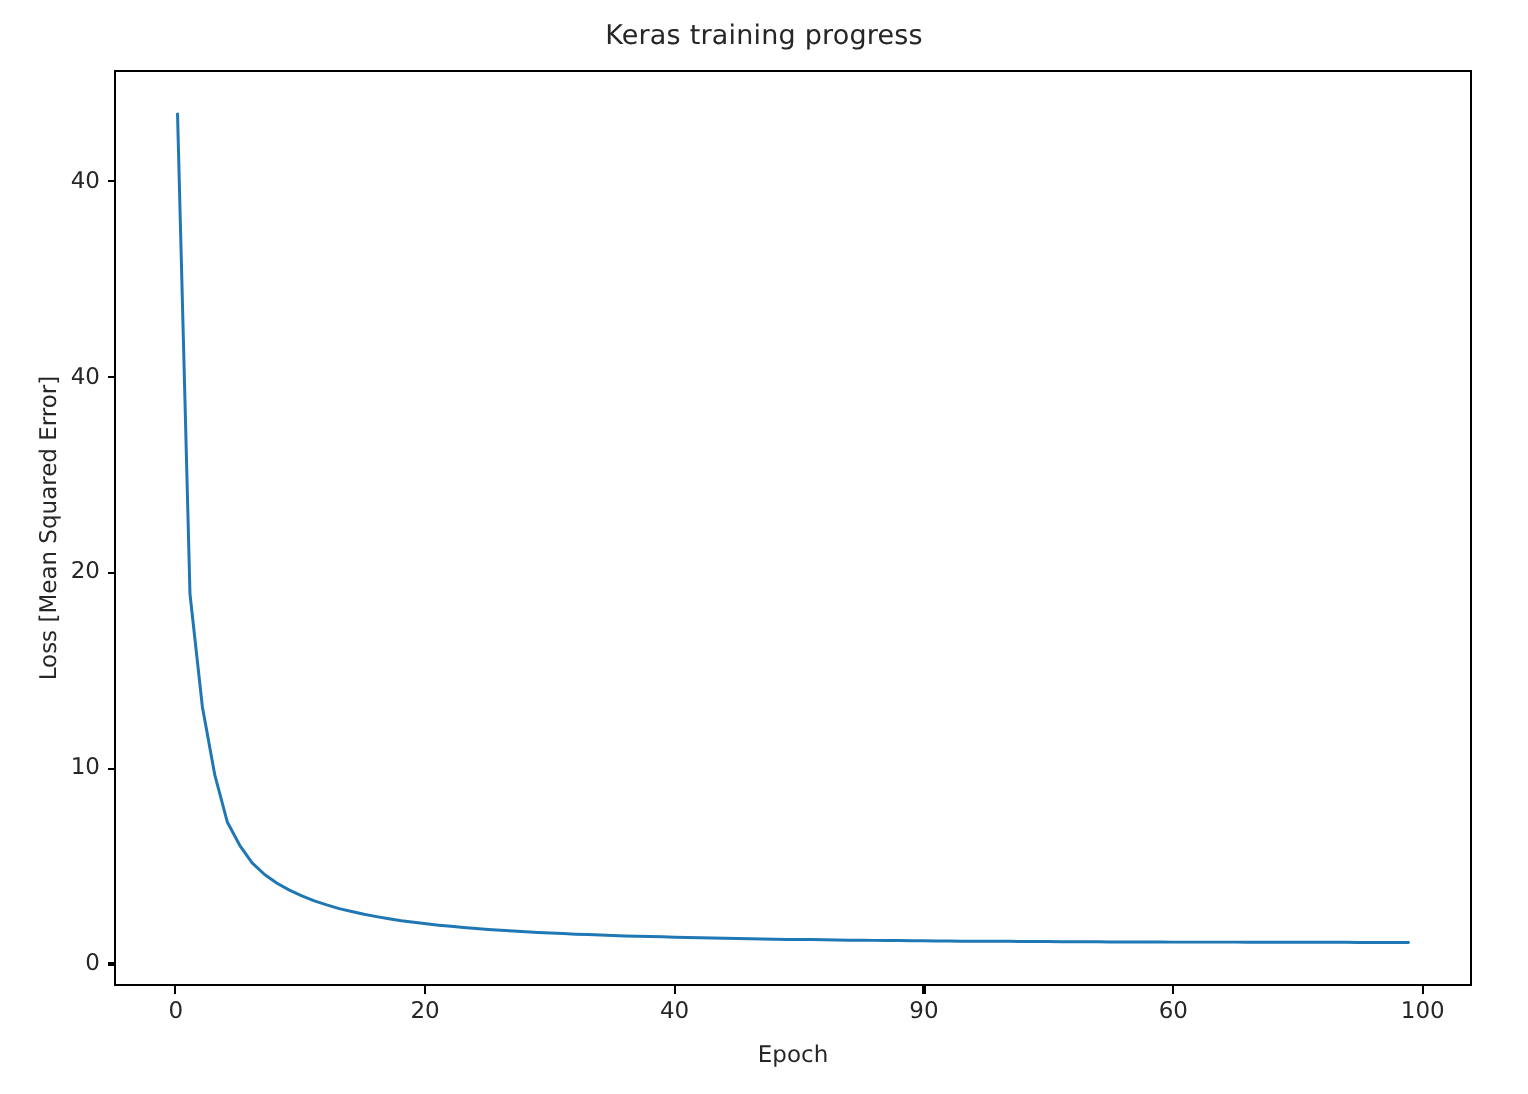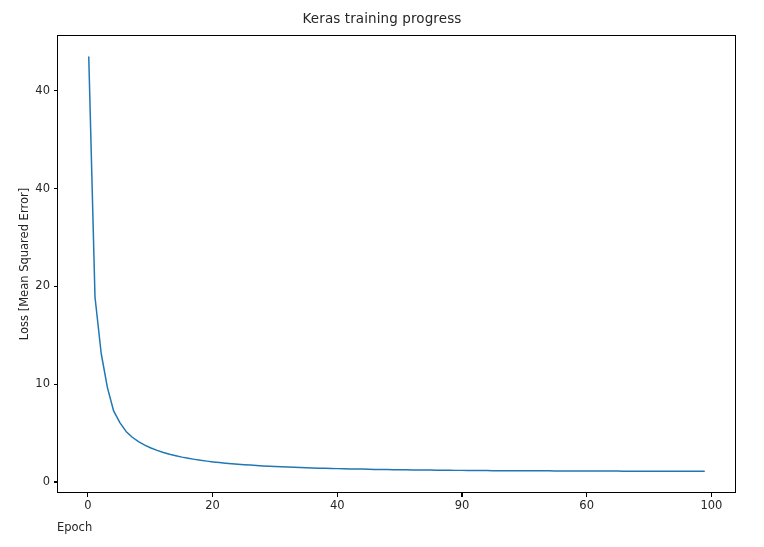--- a/index.html
+++ b/index.html
@@ -81,20 +81,21 @@
     text-align: center;
     font-size: 11.5px;
     color: #262626;
     line-height: 1;
   }
   #xlabel {
     position: absolute;
     left: 57px;
     top: 520px;
     width: 679px;
+    text-align: center;
     font-size: 11.5px;
     color: #262626;
   }
   #ylabel {
     position: absolute;
     left: 0px;
     top: 0px;
     width: 458px;
     height: 20px;
     transform: rotate(-90deg);

